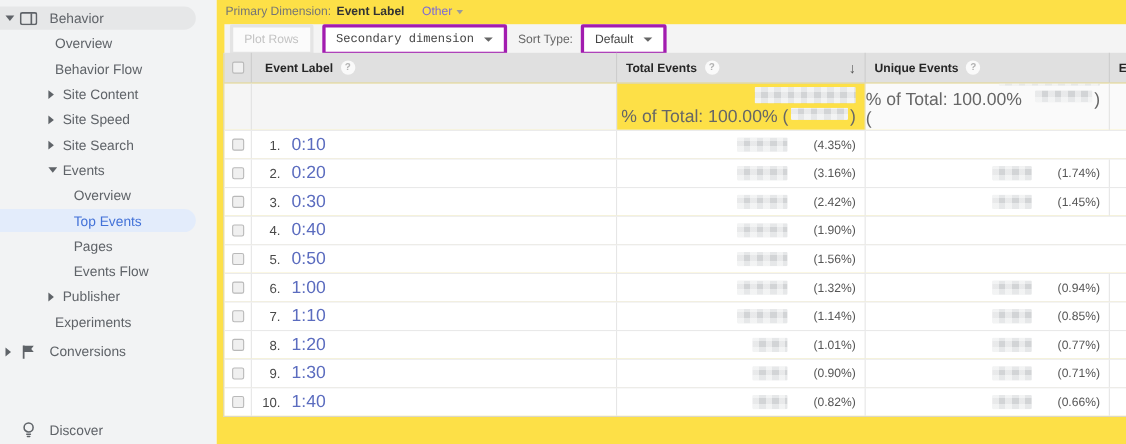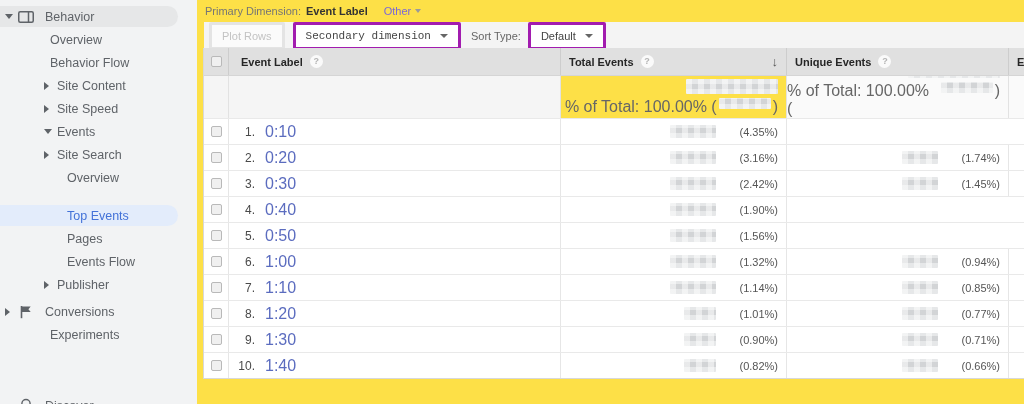--- a/index.html
+++ b/index.html
@@ -10,21 +10,21 @@
   .sidebar { position:absolute; left:0; top:0; width:197px; height:404px;
              background:#f2f3f4; overflow:hidden; }
   .side-item { position:relative; height:23px; display:flex; align-items:center;
                font-size:12.5px; color:#5f6368; cursor:pointer; white-space:nowrap; }
   .side-item > * { position:relative; z-index:1; }
   .side-item.pill-gray::before, .side-item.pill-blue::before {
       content:""; position:absolute; left:0; top:1px; height:21px; width:178px;
       border-radius:0 12px 12px 0; z-index:0; }
   .side-item.pill-gray::before { background:#e6e7e8; }
   .side-item.pill-blue::before { background:#e3ecfb; }
-  .side-item.pill-blue { color:#4372d8;margin-top:15px; }
+  .side-item.pill-blue { color:#4372d8; }
   .side-item.lv0 { padding-left:5px; }
   .side-item.lv1 { padding-left:50px; }
   .side-item.lv1.has-arrow { padding-left:44px; }
   .side-item.lv2 { padding-left:67px; }
   .arrow-slot { display:inline-flex; width:13px; justify-content:flex-start; align-items:center; }
   .tri-down { width:0; height:0; border-left:4px solid transparent; border-right:4px solid transparent;
               border-top:5px solid #5f6368; }
   .tri-right { width:0; height:0; border-top:4px solid transparent; border-bottom:4px solid transparent;
                border-left:5px solid #5f6368; }
   .icon-slot { display:inline-flex; width:16px; margin-right:11px; align-items:center; justify-content:center; }
@@ -133,70 +133,70 @@
   </div>
       <div class="side-item lv1 has-arrow">
     <span class="arrow-slot">
           <span class="tri-right"></span>
         </span>
 
     <span class="side-label">Site Speed</span>
   </div>
       <div class="side-item lv1 has-arrow">
     <span class="arrow-slot">
+          <span class="tri-right"></span>
+        </span>
+
+    <span class="side-label">Site Search</span>
+  </div>
+      <div class="side-item lv1 has-arrow">
+    <span class="arrow-slot">
           <span class="tri-down"></span>
         </span>
 
     <span class="side-label">Events</span>
   </div>
+      <div class="side-item lv2">
+
+    <span class="side-label">Overview</span>
+  </div>
+      <div class="side-item lv2 pill-blue">
+
+    <span class="side-label">Top Events</span>
+  </div>
+      <div class="side-item lv2">
+
+    <span class="side-label">Pages</span>
+  </div>
+      <div class="side-item lv2">
+
+    <span class="side-label">Events Flow</span>
+  </div>
       <div class="side-item lv1 has-arrow">
     <span class="arrow-slot">
           <span class="tri-right"></span>
         </span>
 
-    <span class="side-label">Site Search</span>
-  </div>
-      <div class="side-item lv2">
-
-    <span class="side-label">Overview</span>
-  </div>
-      <div class="side-item lv2 pill-blue">
-
-    <span class="side-label">Top Events</span>
-  </div>
-      <div class="side-item lv2">
-
-    <span class="side-label">Pages</span>
-  </div>
-      <div class="side-item lv2">
-
-    <span class="side-label">Events Flow</span>
-  </div>
-      <div class="side-item lv1 has-arrow">
-    <span class="arrow-slot">
-          <span class="tri-right"></span>
-        </span>
-
     <span class="side-label">Publisher</span>
+  </div>
+      <div class="side-item lv1">
+
+    <span class="side-label">Experiments</span>
   </div>
       <div class="side-item lv0 has-arrow" style="margin-top: 4px;">
     <span class="arrow-slot">
           <span class="tri-right"></span>
         </span>
     <span class="icon-slot">
           <svg width="13" height="14" viewBox="0 0 13 14">
             <path d="M1.5 1 v12.2" stroke="#5f6368" stroke-width="1.6"></path>
             <path d="M1.5 1.4 h9.2 l-2.3 2.8 2.3 2.9 h-9.2 z" fill="#5f6368"></path>
           </svg>
         </span>
     <span class="side-label">Conversions</span>
-  </div>
-      <div class="side-item lv1">
-
-    <span class="side-label">Experiments</span>
   </div>
       <div class="side-item lv0" style="margin-top: 48px;">
     <span class="arrow-slot"></span>
     <span class="icon-slot">
           <svg width="12" height="16" viewBox="0 0 12 16">
             <circle cx="6" cy="5.6" r="4.1" fill="none" stroke="#5f6368" stroke-width="1.4"></circle>
             <path d="M4.3 11.8 h3.4 M4.9 13.8 h2.2" stroke="#5f6368" stroke-width="1.3" stroke-linecap="round"></path>
           </svg>
         </span>
     <span class="side-label">Discover</span>

